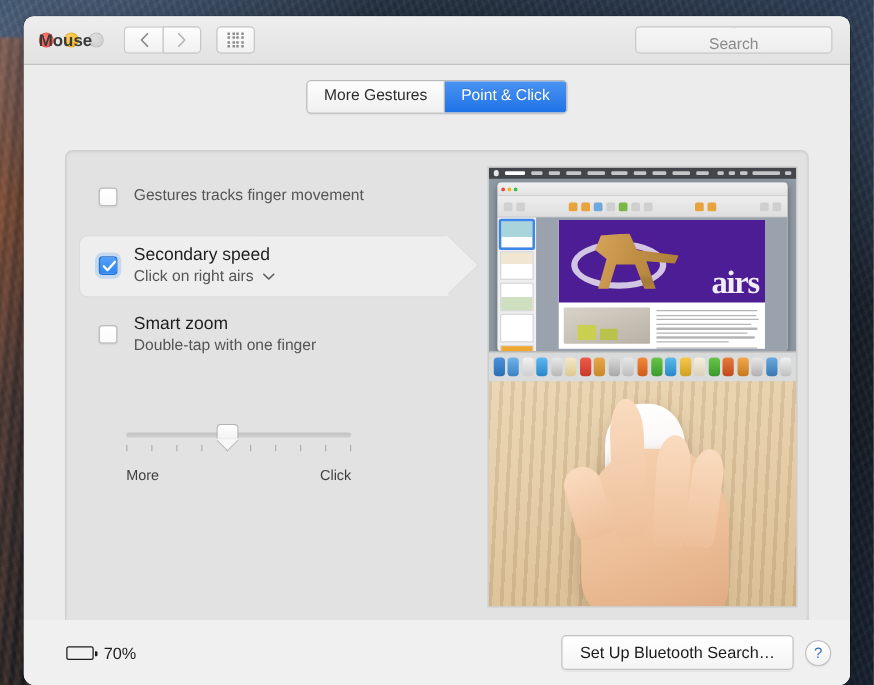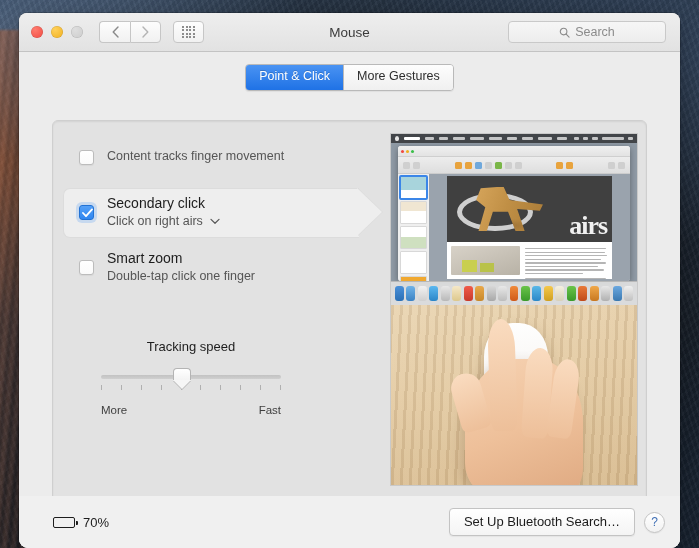--- a/index.html
+++ b/index.html
@@ -106,38 +106,40 @@
   .grid-dots {
     display: grid;
     grid-template-columns: repeat(4, 2px);
     grid-auto-rows: 2px;
     gap: 1.6px;
   }
   .grid-dots i { background: #8c8c8c; display: block; width: 2px; height: 2px; }
 
   #window-title {
     position: absolute;
-    left: 0; right: 0;
-    text-align: center;
+    left: 12px; right: 0;
+    text-align: left;
     font-size: 13.5px;
     color: #3b3b3b;
     pointer-events: none;
+    font-weight: bold;
   }
 
   #search {
     position: absolute;
     right: 14px;
     width: 158px; height: 22px;
     background: linear-gradient(180deg, #f6f6f6, #ededed);
     border: 1px solid #c9c9c9;
     border-radius: 4px;
     display: flex;
     align-items: center;
     justify-content: center;
     gap: 5px;
+    flex-direction: column;
   }
   .search-glyph { width: 11px; height: 11px; display: block; }
   #search-placeholder { font-size: 12.5px; color: #8b8b8b; }
 
   
   #body {
     position: relative;
     height: 496px;
     background: #ececec;
   }
@@ -353,21 +355,21 @@
     border-bottom: 1px solid #cccccc;
     display: flex; align-items: center; gap: 3px; padding: 0 5px;
   }
   .tb-chip { width: 7px; height: 7px; border-radius: 1.5px; }
   .pw-main { position: absolute; top: 28px; left: 0; right: 0; bottom: 0; display: flex; background: #9aa3ad; }
   .pw-sidebar { width: 31px; background: #efefef; padding: 2px; }
   .thumb { height: 23px; margin-bottom: 2px; border-radius: 1px; background: #fff; border: 1px solid #d8d8d8; overflow: hidden; }
   .thumb.sel { outline: 2px solid #3b86e8; outline-offset: -1px; }
   .pw-canvas { flex: 1; position: relative; background: #9aa3ad; padding: 2px 18px; }
   .doc-page { height: 100%; background: #fff; position: relative; overflow: hidden; }
-  .doc-hero { height: 64%; background: #404040; position: relative; }
+  .doc-hero { height: 64%; background: #4c1d95; position: relative; }
   .doc-chair {
     position: absolute; left: 14%; top: 16%; width: 46%; height: 68%;
     background:
       radial-gradient(ellipse 40% 22% at 55% 88%, rgba(90,60,30,.25), rgba(0,0,0,0) 70%),
       linear-gradient(110deg, #d9a85e 0%, #c08f45 48%, #a87a37 100%);
     clip-path: polygon(14% 4%, 44% 0%, 52% 30%, 96% 40%, 92% 54%, 62% 50%, 72% 100%, 60% 100%, 50% 56%, 30% 56%, 22% 100%, 11% 100%, 20% 46%, 8% 30%);
   }
   .doc-ring {
     position: absolute; left: 6%; top: 26%;
     width: 46%; height: 58%;
@@ -550,73 +552,72 @@
         <path d="M7.8 7.8 L11 11" stroke="#8b8b8b" stroke-width="1.2" stroke-linecap="round"></path>
       </svg>
       <span id="search-placeholder">Search</span>
     </div>
   </div>
 
   <div id="body">
 
     <div id="tabs">
       <div class="tabstrip">
+        <div class="tab">More Gestures</div>
         <div class="tab active">Point &amp; Click</div>
-        <div class="tab">More Gestures</div>
       </div>
     </div>
 
     <div id="panel">
 
       <div id="options">
 
         <div class="option">
           <span class="checkbox">
             
           </span>
           <span class="option-text">
             <span class="option-sub">
-              <span>Content tracks finger movement</span>
+              <span>Gestures tracks finger movement</span>
             </span>
           </span>
         </div>
 
         <div class="option selected">
           <span class="checkbox checked">
             <svg width="11" height="10" viewBox="0 0 11 10">
               <path d="M1 5 L4 8.2 L10 1.4" fill="none" stroke="#fff" stroke-width="1.8" stroke-linecap="round" stroke-linejoin="round"></path>
             </svg>
           </span>
           <span class="option-text">
-            <span class="option-title">Secondary click</span>
+            <span class="option-title">Secondary speed</span>
             <span class="option-sub">
               <span>Click on right airs</span>
               <svg class="sub-chevron" width="10" height="7" viewBox="0 0 10 7">
                 <path d="M1 1.4 L5 5.2 L9 1.4" fill="none" stroke="#5a5a5a" stroke-width="1.3" stroke-linecap="round" stroke-linejoin="round"></path>
               </svg>
             </span>
           </span>
         </div>
 
         <div class="option">
           <span class="checkbox">
             
           </span>
           <span class="option-text">
             <span class="option-title">Smart zoom</span>
             <span class="option-sub">
-              <span>Double-tap click one finger</span>
+              <span>Double-tap with one finger</span>
             </span>
           </span>
         </div>
 
       </div>
 
       <div id="tracking">
-        <div id="tracking-label">Tracking speed</div>
         <div class="slider-wrap">
           <div class="slider-track"></div>
           <div class="slider-ticks" id="slider-ticks">
               <i></i>
               <i></i>
               <i></i>
               <i></i>
               <i></i>
               <i></i>
               <i></i>
@@ -624,21 +625,21 @@
               <i></i>
               <i></i>
             </div>
           <div class="slider-thumb" id="slider-thumb" style="left: 45%;">
             <div class="head"></div>
             <div class="tip"></div>
           </div>
         </div>
         <div class="slider-ends">
           <span>More</span>
-          <span>Fast</span>
+          <span>Click</span>
         </div>
       </div>
 
       <div id="preview">
 
         <div id="shot-app">
           <div class="mac-menubar">
             <span class="mb-apple"></span>
             <span class="mb-item" style="width:16px;background:#fff"></span>
             <span class="mb-item" style="width:9px"></span>

